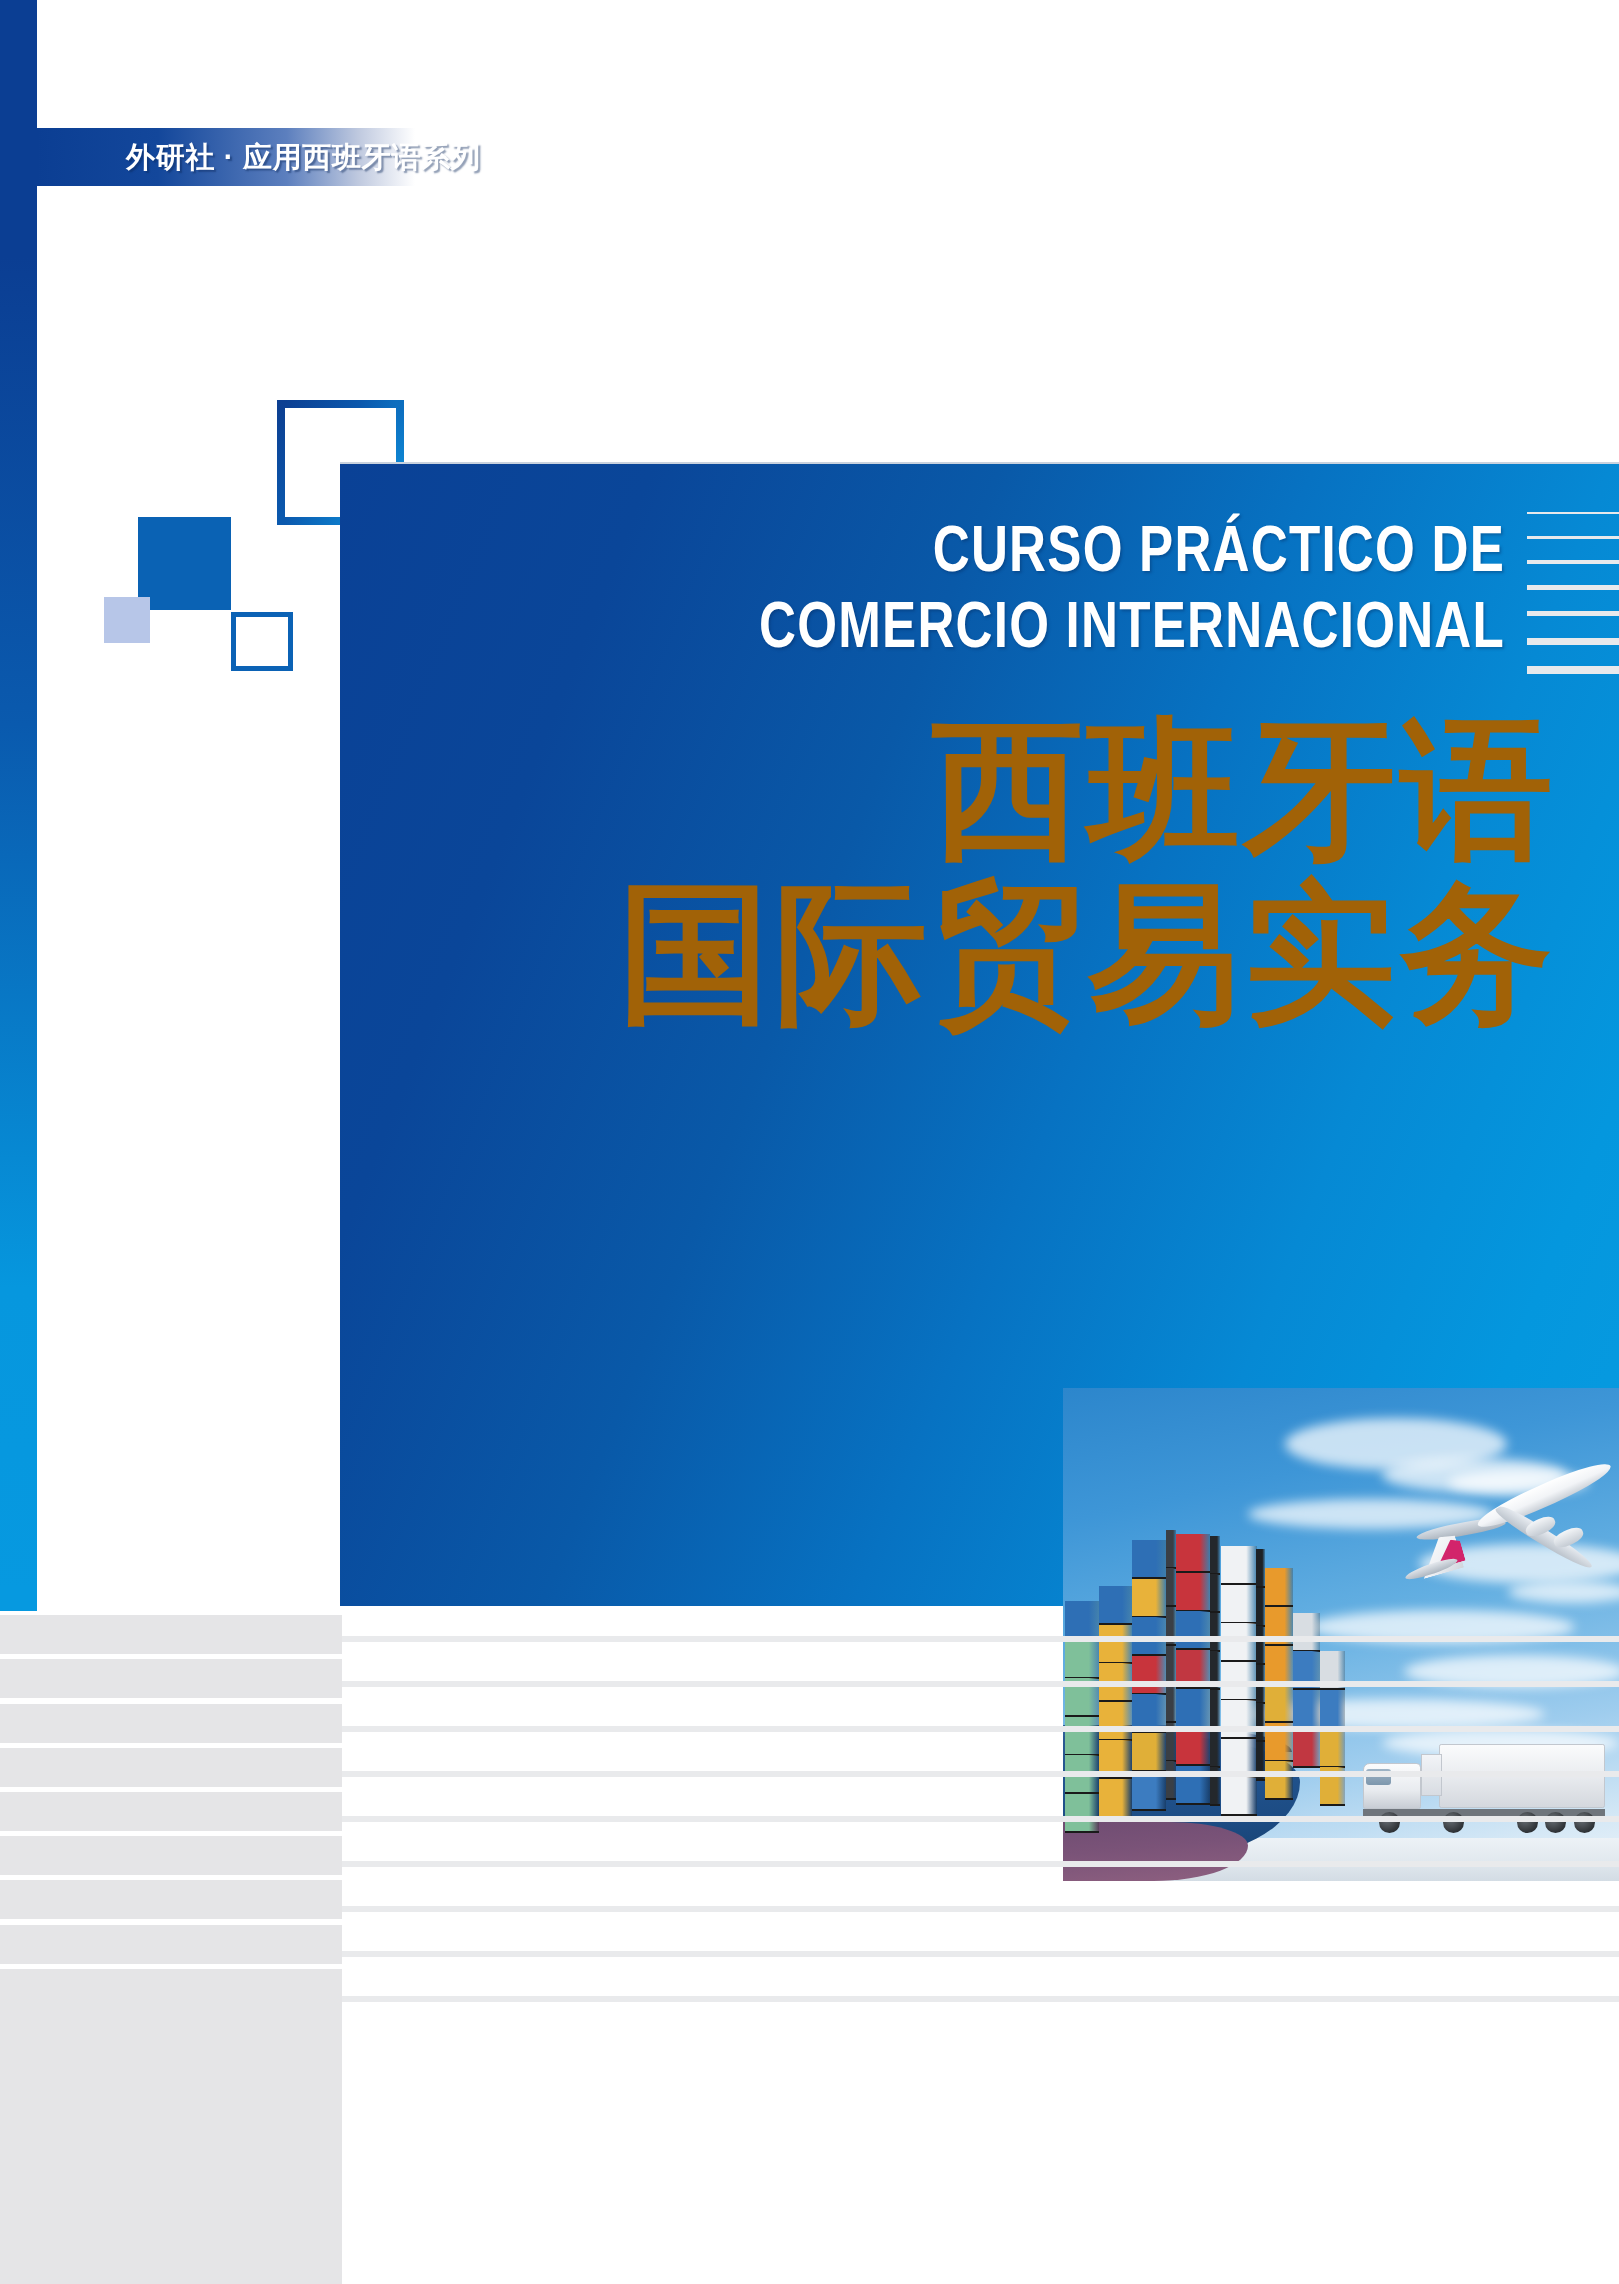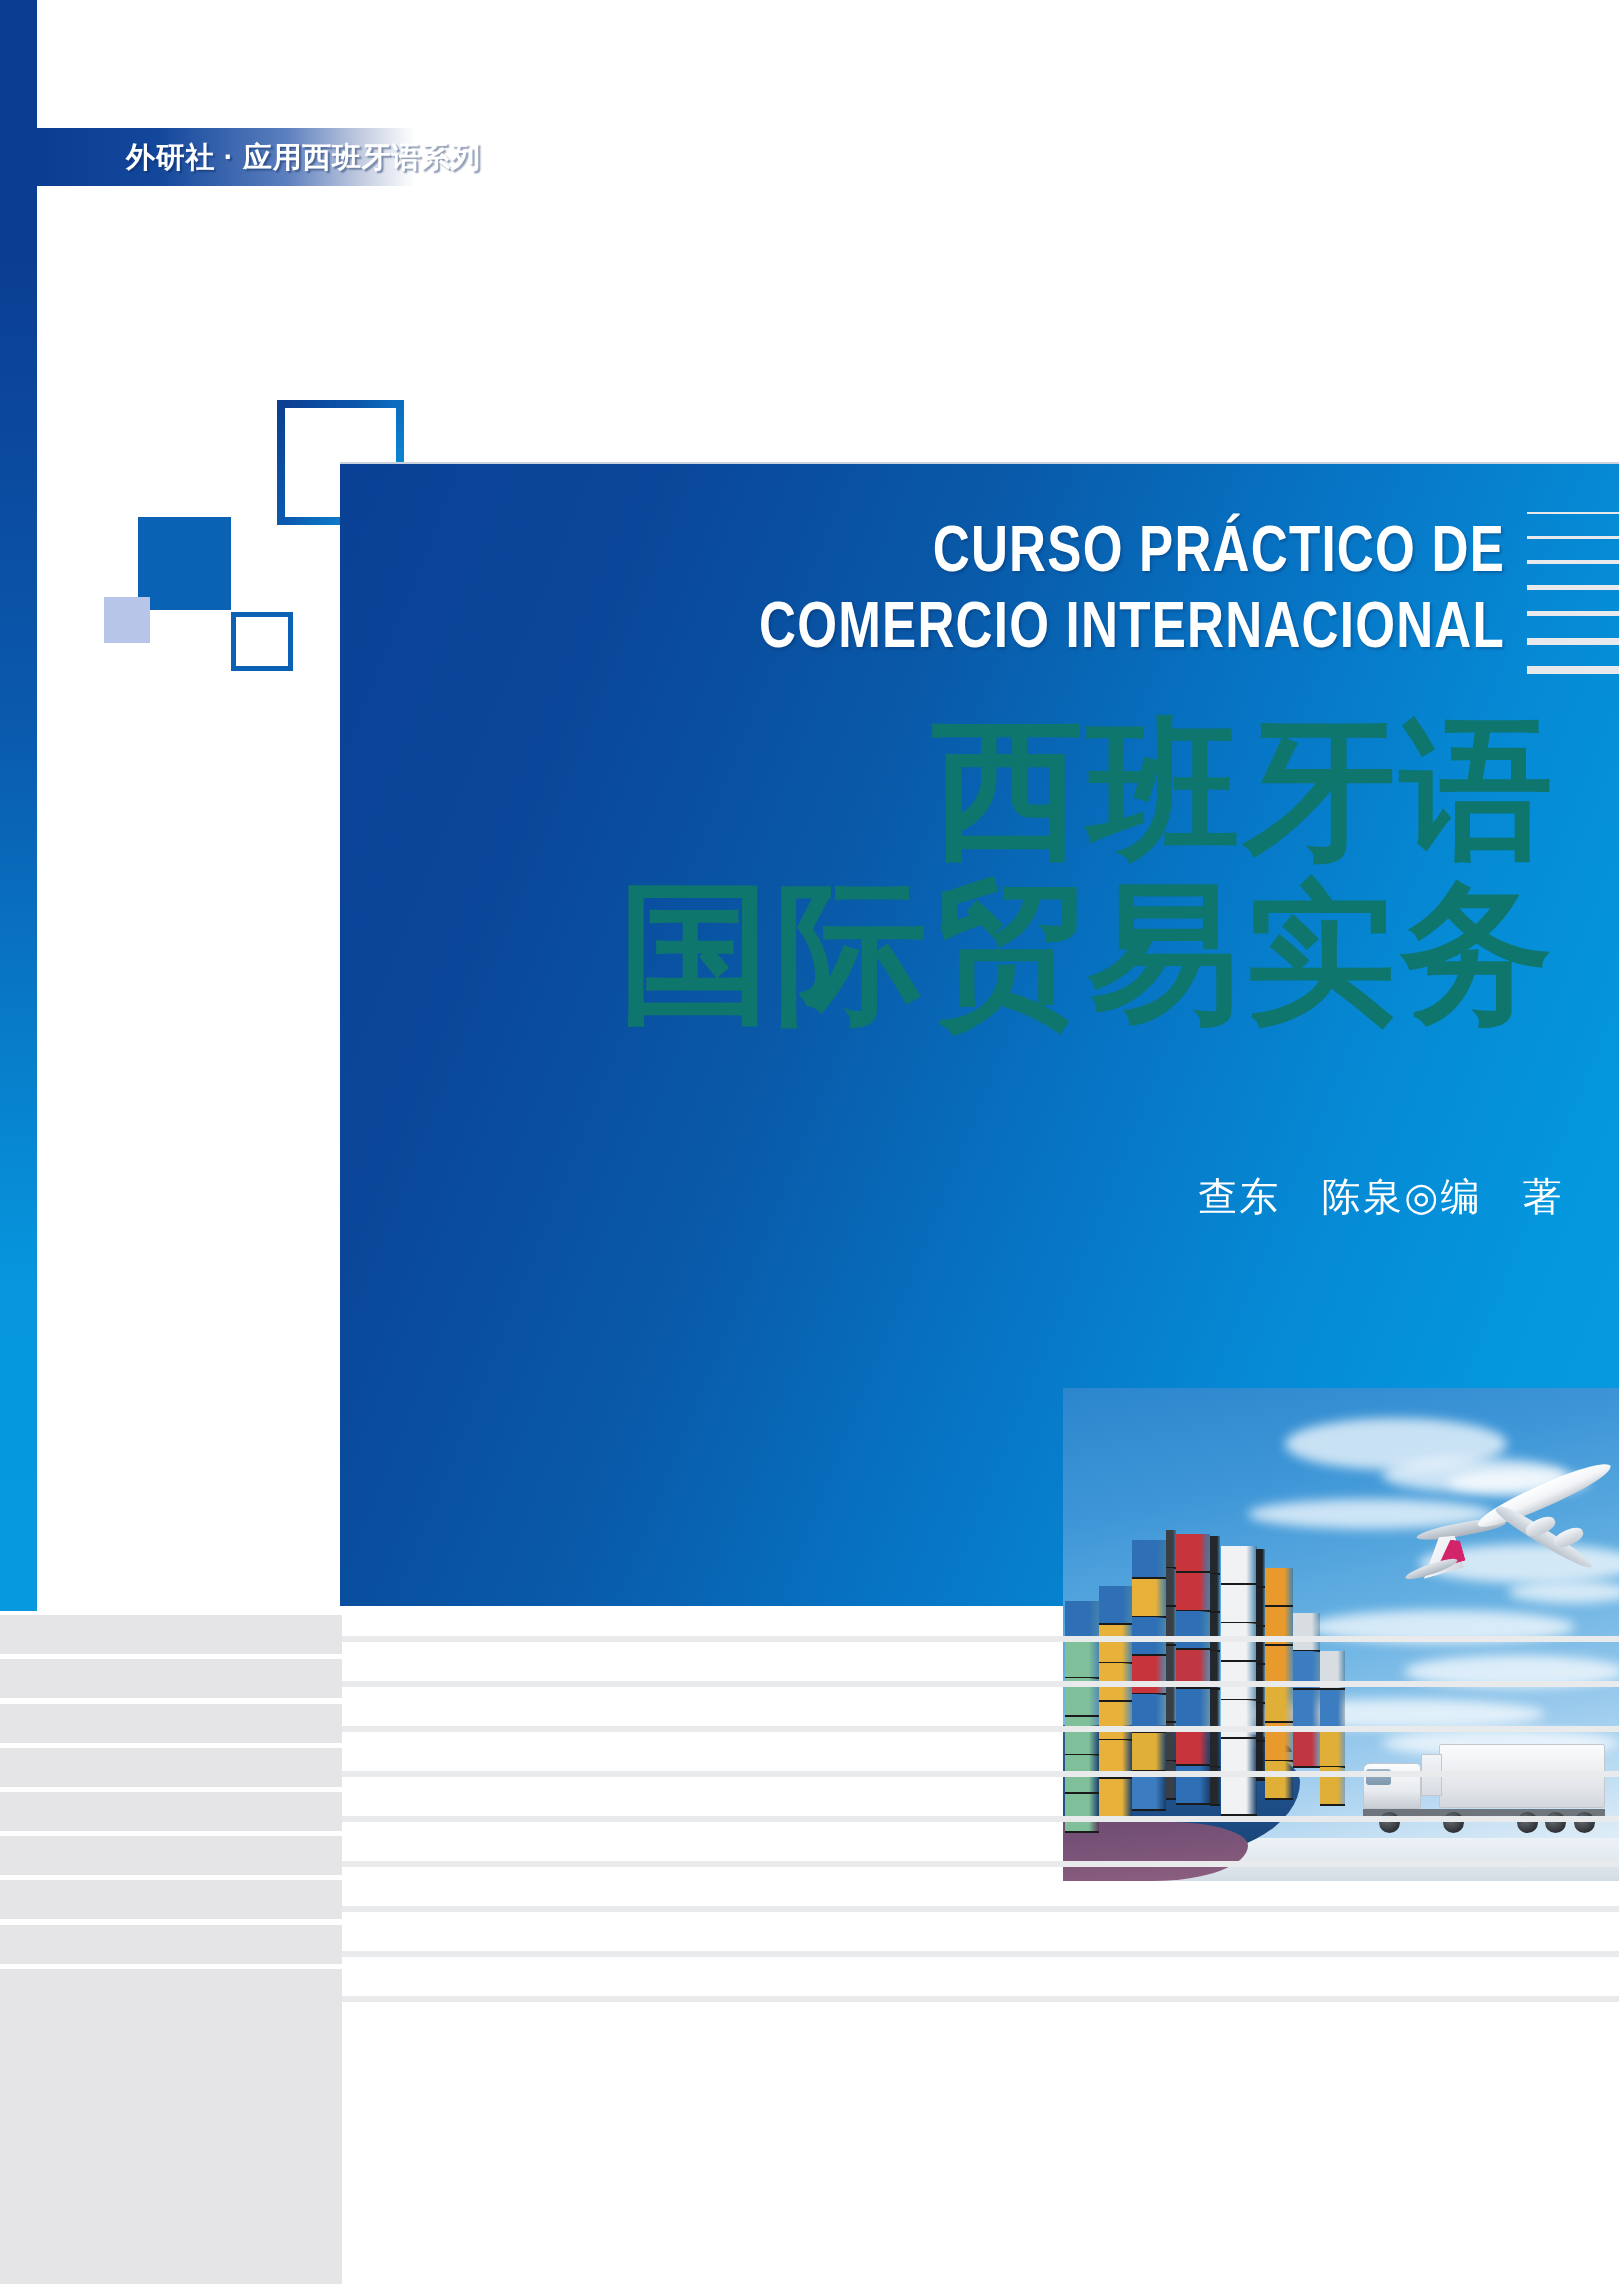--- a/index.html
+++ b/index.html
@@ -85,21 +85,21 @@
     transform-origin:right top;
     text-shadow:2.2px 2.2px 3px rgba(6,40,92,.35);
     white-space:nowrap;
   }
   .eng-title .l2 { display:block; }
 
   
   .cn-title {
     position:absolute; left:371px; top:708px; width:1186px;
     text-align:right;
-    color:#0f766e;
+    color:#a16207;
     font-weight:bold;
     font-size:152px;
     line-height:1.08;
     letter-spacing:4.4px;
     white-space:nowrap;
     font-family:"DejaVu Sans","Liberation Sans", sans-serif;
   }
   .cn-title .l1 { display:block; }
   .cn-title .l2 { display:block; }
 
@@ -286,21 +286,20 @@
   <div class="eng-title">
     <span class="l1">CURSO PRÁCTICO DE</span>
     <span class="l2">COMERCIO INTERNACIONAL</span>
   </div>
 
   <div class="cn-title">
     <span class="l1">西班牙语</span>
     <span class="l2">国际贸易实务</span>
   </div>
 
-  <div class="authors">查东　陈泉◎编　著</div>
 
   <div class="photo">
     <div class="photo-inner" id="photo-inner">
       <div class="sky"></div>
       <div class="ground"></div>
     <div class="cloud" style="left: 222px; top: 30px; width: 222px; height: 52px;"></div>
         <div class="cloud" style="left: 319px; top: 70px; width: 185px; height: 34px;"></div>
         <div class="cloud" style="left: 185px; top: 111px; width: 245px; height: 30px;"></div>
         <div class="cloud" style="left: 356px; top: 156px; width: 222px; height: 39px;"></div>
         <div class="cloud" style="left: 245px; top: 222px; width: 267px; height: 34px;"></div>

